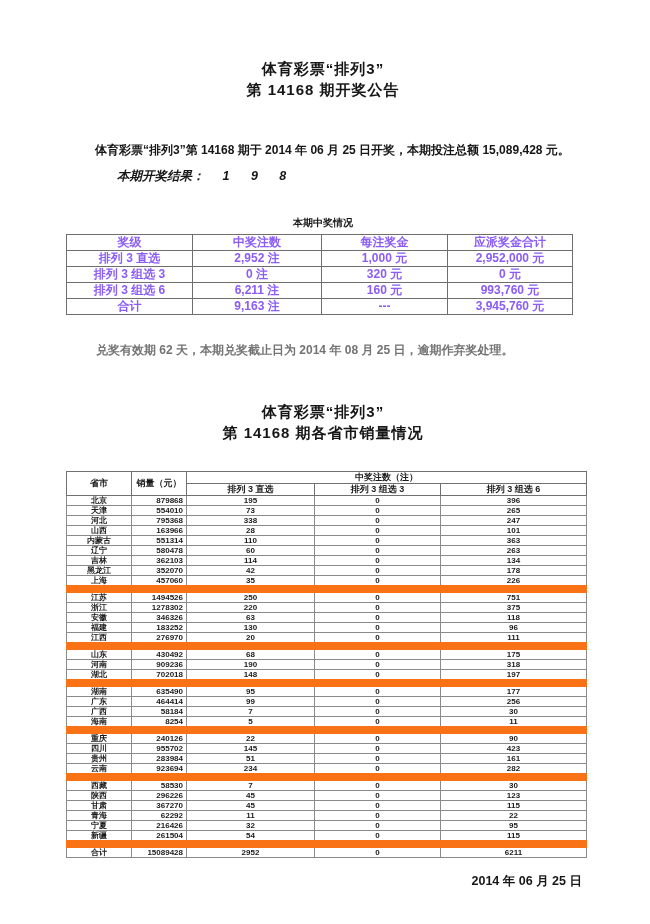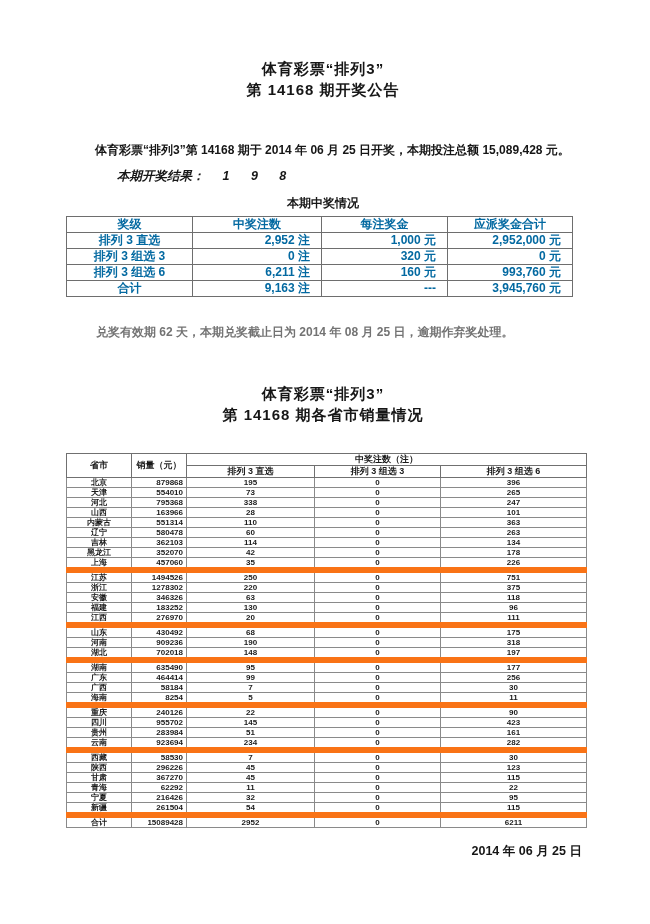--- a/index.html
+++ b/index.html
@@ -39,44 +39,44 @@
     color:#161616;
     font-style:italic;
   }
   .result-digits {
     margin-left:18px;
     letter-spacing:9px;
     font-weight:700;
   }
 
   .tbl-title {
-    margin-top:10px;
+    margin-top:31px;
     text-align:center;
-    font-size:12px;
+    font-size:10px;
     font-weight:700;
     color:#161616;
   }
 
   table { border-collapse:collapse; table-layout:fixed; }
 
   .prize { margin:4px 0 0 66px; width:506px; }
   .prize th, .prize td {
     border:1px solid #6e6e6e;
     font-size:12px;
     font-weight:700;
     height:15px;
     line-height:15px;
-    padding:0 11px;
+    padding:0 19px;
     overflow:hidden;
     white-space:nowrap;
-    color:#0369a1;
+    color:#8b5cf6;
   }
   .prize th { text-align:center; }
   .prize td:first-child { text-align:center; }
-  .prize td:not(:first-child) { text-align:right; }
+  .prize td:not(:first-child) { text-align:center; }
 
   .note {
     margin:27px 40px 0 96px;
     font-size:12px;
     font-weight:700;
     white-space:nowrap;
     color:#737373;
   }
 
   .title-block-2 { margin-top:42px; }
@@ -101,21 +101,21 @@
     height:9px;
     line-height:9px;
     padding:0 3px;
     color:#1a1a1a;
     overflow:hidden;
     white-space:nowrap;
   }
   .sales td:first-child { text-align:center; }
   .sales td:nth-child(2) { text-align:right; }
   .sales td:nth-child(n+3) { text-align:center; }
-  .sales tr.thick-after td { border-bottom:6px solid #f97316; }
+  .sales tr.thick-after td { border-bottom:8px solid #f97316; }
   .sales tbody tr:last-child td { border-top:1px solid #707070; }
 
   .footer-date {
     margin:15px 64px 0 0;
     text-align:right;
     font-size:12.5px;
     font-weight:700;
     color:#161616;
     padding-left:16px;
   }

